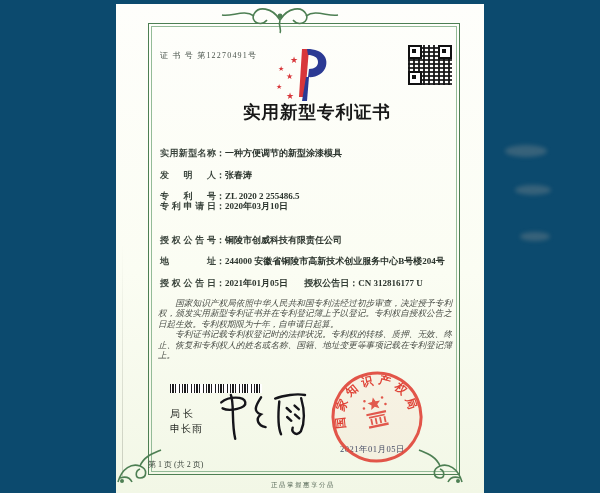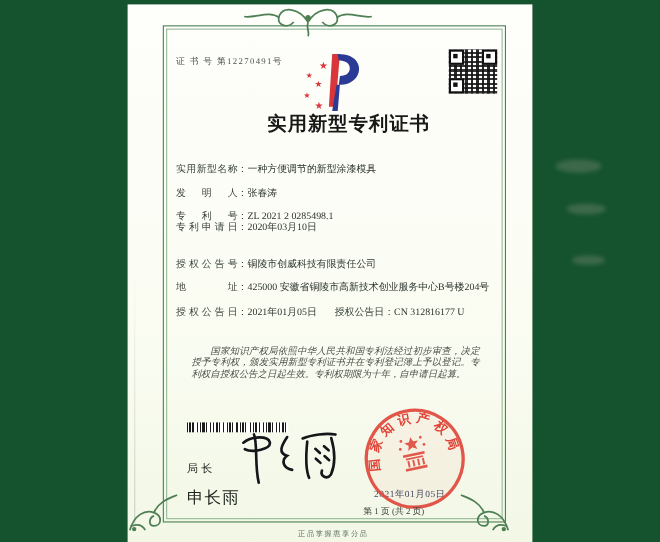--- a/index.html
+++ b/index.html
@@ -1,16 +1,16 @@
 <!DOCTYPE html>
 <html><head>
 <meta charset="utf-8">
 <style>
   html,body{margin:0;padding:0;background:#ffffff;}
-  .stage{position:relative;width:600px;height:493px;background:#14532d;overflow:hidden;
+  .stage{position:relative;width:600px;height:493px;background:#0c4a6e;overflow:hidden;
          font-family:"Liberation Serif","DejaVu Serif",serif;}
   
   .paper{position:absolute;left:116px;top:4px;width:368px;height:489px;
          background:linear-gradient(180deg,#fefefb 0%,#fbfdf3 55%,#f2f7e6 100%);}
   .paper-crease{position:absolute;left:6px;top:240px;width:1px;height:232px;
          background:linear-gradient(180deg,rgba(150,155,140,0),rgba(150,155,140,.45));}
   
   .frame{position:absolute;left:32px;top:19px;width:310px;height:450px;
          border:1.5px solid #4d7f53;}
   .frame::after{content:"";position:absolute;left:2px;top:2px;right:2px;bottom:2px;
@@ -26,43 +26,43 @@
   .qr{position:absolute;left:292px;top:41px;width:44px;height:40px;background:
         repeating-linear-gradient(0deg,rgba(20,20,20,.85) 0 2px,rgba(255,255,255,0) 2px 4px),
         repeating-linear-gradient(90deg,rgba(20,20,20,.9) 0 2px,rgba(255,255,255,.9) 2px 5px);}
   .qr .finder{position:absolute;width:10px;height:10px;border:2px solid #111;background:#fff;}
   .qr .finder::after{content:"";position:absolute;left:2px;top:2px;width:4px;height:4px;background:#111;}
   .qr .tl{left:0;top:0}.qr .tr{right:0;top:0}.qr .bl{left:0;bottom:0}
   .title{position:absolute;left:32px;top:96px;width:338px;text-align:center;
          font-size:17.5px;font-weight:bold;color:#181818;letter-spacing:1px;white-space:nowrap;}
   
   .fields{position:absolute;left:44px;top:0;width:300px;}
-  .row{position:absolute;left:0;white-space:nowrap;font-size:9px;color:#343e36;}
+  .row{position:absolute;left:0;white-space:nowrap;font-size:9px;color:#343e36;font-weight:bold;}
   .row .lb{display:inline-block;width:56px;text-align:justify;text-align-last:justify;
            vertical-align:top;color:#3a443c;}
   .row .cl{display:inline-block;width:9px;}
   .row .val{color:#2c352e;}
   .r0{top:143px}.r1{top:165px}.r2{top:186px}.r3{top:196px}.r4{top:230px}.r5{top:251px}.r6{top:273px}
   .pair2{margin-left:14px;}
   
   .paras{position:absolute;left:42px;top:294px;width:294px;font-size:8.6px;line-height:10.4px;
          color:#4b4f48;font-style:italic;text-align:justify;}
-  .paras p{margin:16px;text-indent:2em;}
+  .paras p{margin:0;text-indent:2em;}
   
   .barcode{position:absolute;left:54px;top:380px;width:92px;height:9px;background:
       repeating-linear-gradient(90deg,#1c1c1c 0 1px,#fff 1px 2px,#1c1c1c 2px 4px,#fff 4px 5px,
       #1c1c1c 5px 6px,#fff 6px 9px,#1c1c1c 9px 10px,#fff 10px 12px);}
-  .signer-title{position:absolute;left:54px;top:403px;font-size:10px;color:#20241f;letter-spacing:3px;margin-top:12px;}
-  .signer-name{position:absolute;left:54px;top:439px;font-size:15px;color:#20241f;letter-spacing:1px;}
+  .signer-title{position:absolute;left:54px;top:403px;font-size:10px;color:#20241f;letter-spacing:3px;}
+  .signer-name{position:absolute;left:54px;top:418px;font-size:10px;color:#20241f;letter-spacing:1px;}
   .signature{position:absolute;left:102px;top:383px;transform:rotate(-3deg);}
   .seal{position:absolute;left:213px;top:365px;width:96px;height:96px;transform:rotate(-12deg);}
   .seal-date{position:absolute;left:224px;top:440px;font-size:8.5px;color:#3d4a66;
          letter-spacing:.5px;white-space:nowrap;}
-  .page-no{position:absolute;left:32px;top:455px;width:348px;text-align:center;
-         font-size:8px;color:#39423a;padding-left:36px;}
+  .page-no{position:absolute;left:32px;top:455px;width:348px;
+         font-size:8px;color:#39423a;}
   .caption{position:absolute;left:32px;top:477px;width:310px;text-align:center;
          font-size:6.5px;color:#5e6f5f;letter-spacing:1.5px;}
   
   .smudge{position:absolute;border-radius:50%;filter:blur(2px);background:rgba(170,160,155,.28);}
   .s1{left:505px;top:145px;width:42px;height:12px;}
   .s2{left:515px;top:185px;width:36px;height:10px;}
   .s3{left:520px;top:232px;width:30px;height:9px;}
   svg{display:block;}
 </style>
 </head>
@@ -134,39 +134,40 @@
     <div class="title">实用新型专利证书</div>
 
     <div class="fields">
       <div class="row r0">
         <span class="lb">实用新型名称</span><span class="cl">：</span><span class="val">一种方便调节的新型涂漆模具</span>
       </div>
       <div class="row r1">
         <span class="lb">发明人</span><span class="cl">：</span><span class="val">张春涛</span>
       </div>
       <div class="row r2">
-        <span class="lb">专利号</span><span class="cl">：</span><span class="val">ZL 2021 2 0285498.1</span>
+        <span class="lb">专利号</span><span class="cl">：</span><span class="val">ZL 2020 2 255486.5</span>
       </div>
       <div class="row r3">
         <span class="lb">专利申请日</span><span class="cl">：</span><span class="val">2020年03月10日</span>
       </div>
       <div class="row r4">
         <span class="lb">授权公告号</span><span class="cl">：</span><span class="val">铜陵市创威科技有限责任公司</span>
       </div>
       <div class="row r5">
-        <span class="lb">地址</span><span class="cl">：</span><span class="val">425000 安徽省铜陵市高新技术创业服务中心B号楼204号</span>
+        <span class="lb">地址</span><span class="cl">：</span><span class="val">244000 安徽省铜陵市高新技术创业服务中心B号楼204号</span>
       </div>
       <div class="row r6">
         <span><span class="lb">授权公告日</span><span class="cl">：</span><span class="val">2021年01月05日</span></span>
         <span class="pair2"><span>授权公告日</span><span class="cl">：</span><span class="val">CN 312816177 U</span></span>
       </div>
     </div>
 
     <div class="paras">
       <p>国家知识产权局依照中华人民共和国专利法经过初步审查，决定授予专利权，颁发实用新型专利证书并在专利登记簿上予以登记。专利权自授权公告之日起生效。专利权期限为十年，自申请日起算。</p>
+      <p>专利证书记载专利权登记时的法律状况。专利权的转移、质押、无效、终止、恢复和专利权人的姓名或名称、国籍、地址变更等事项记载在专利登记簿上。</p>
     </div>
 
     <div class="barcode"></div>
     <div class="signer-title">局长</div>
     <div class="signer-name">申长雨</div>
 
     <div class="signature">
       <svg width="100" height="56" viewBox="0 0 100 56">
         <g stroke="#15151a" stroke-width="2.4" fill="none" stroke-linecap="round">
           <path d="M14,6 C17,14 13,34 16,50"></path>

